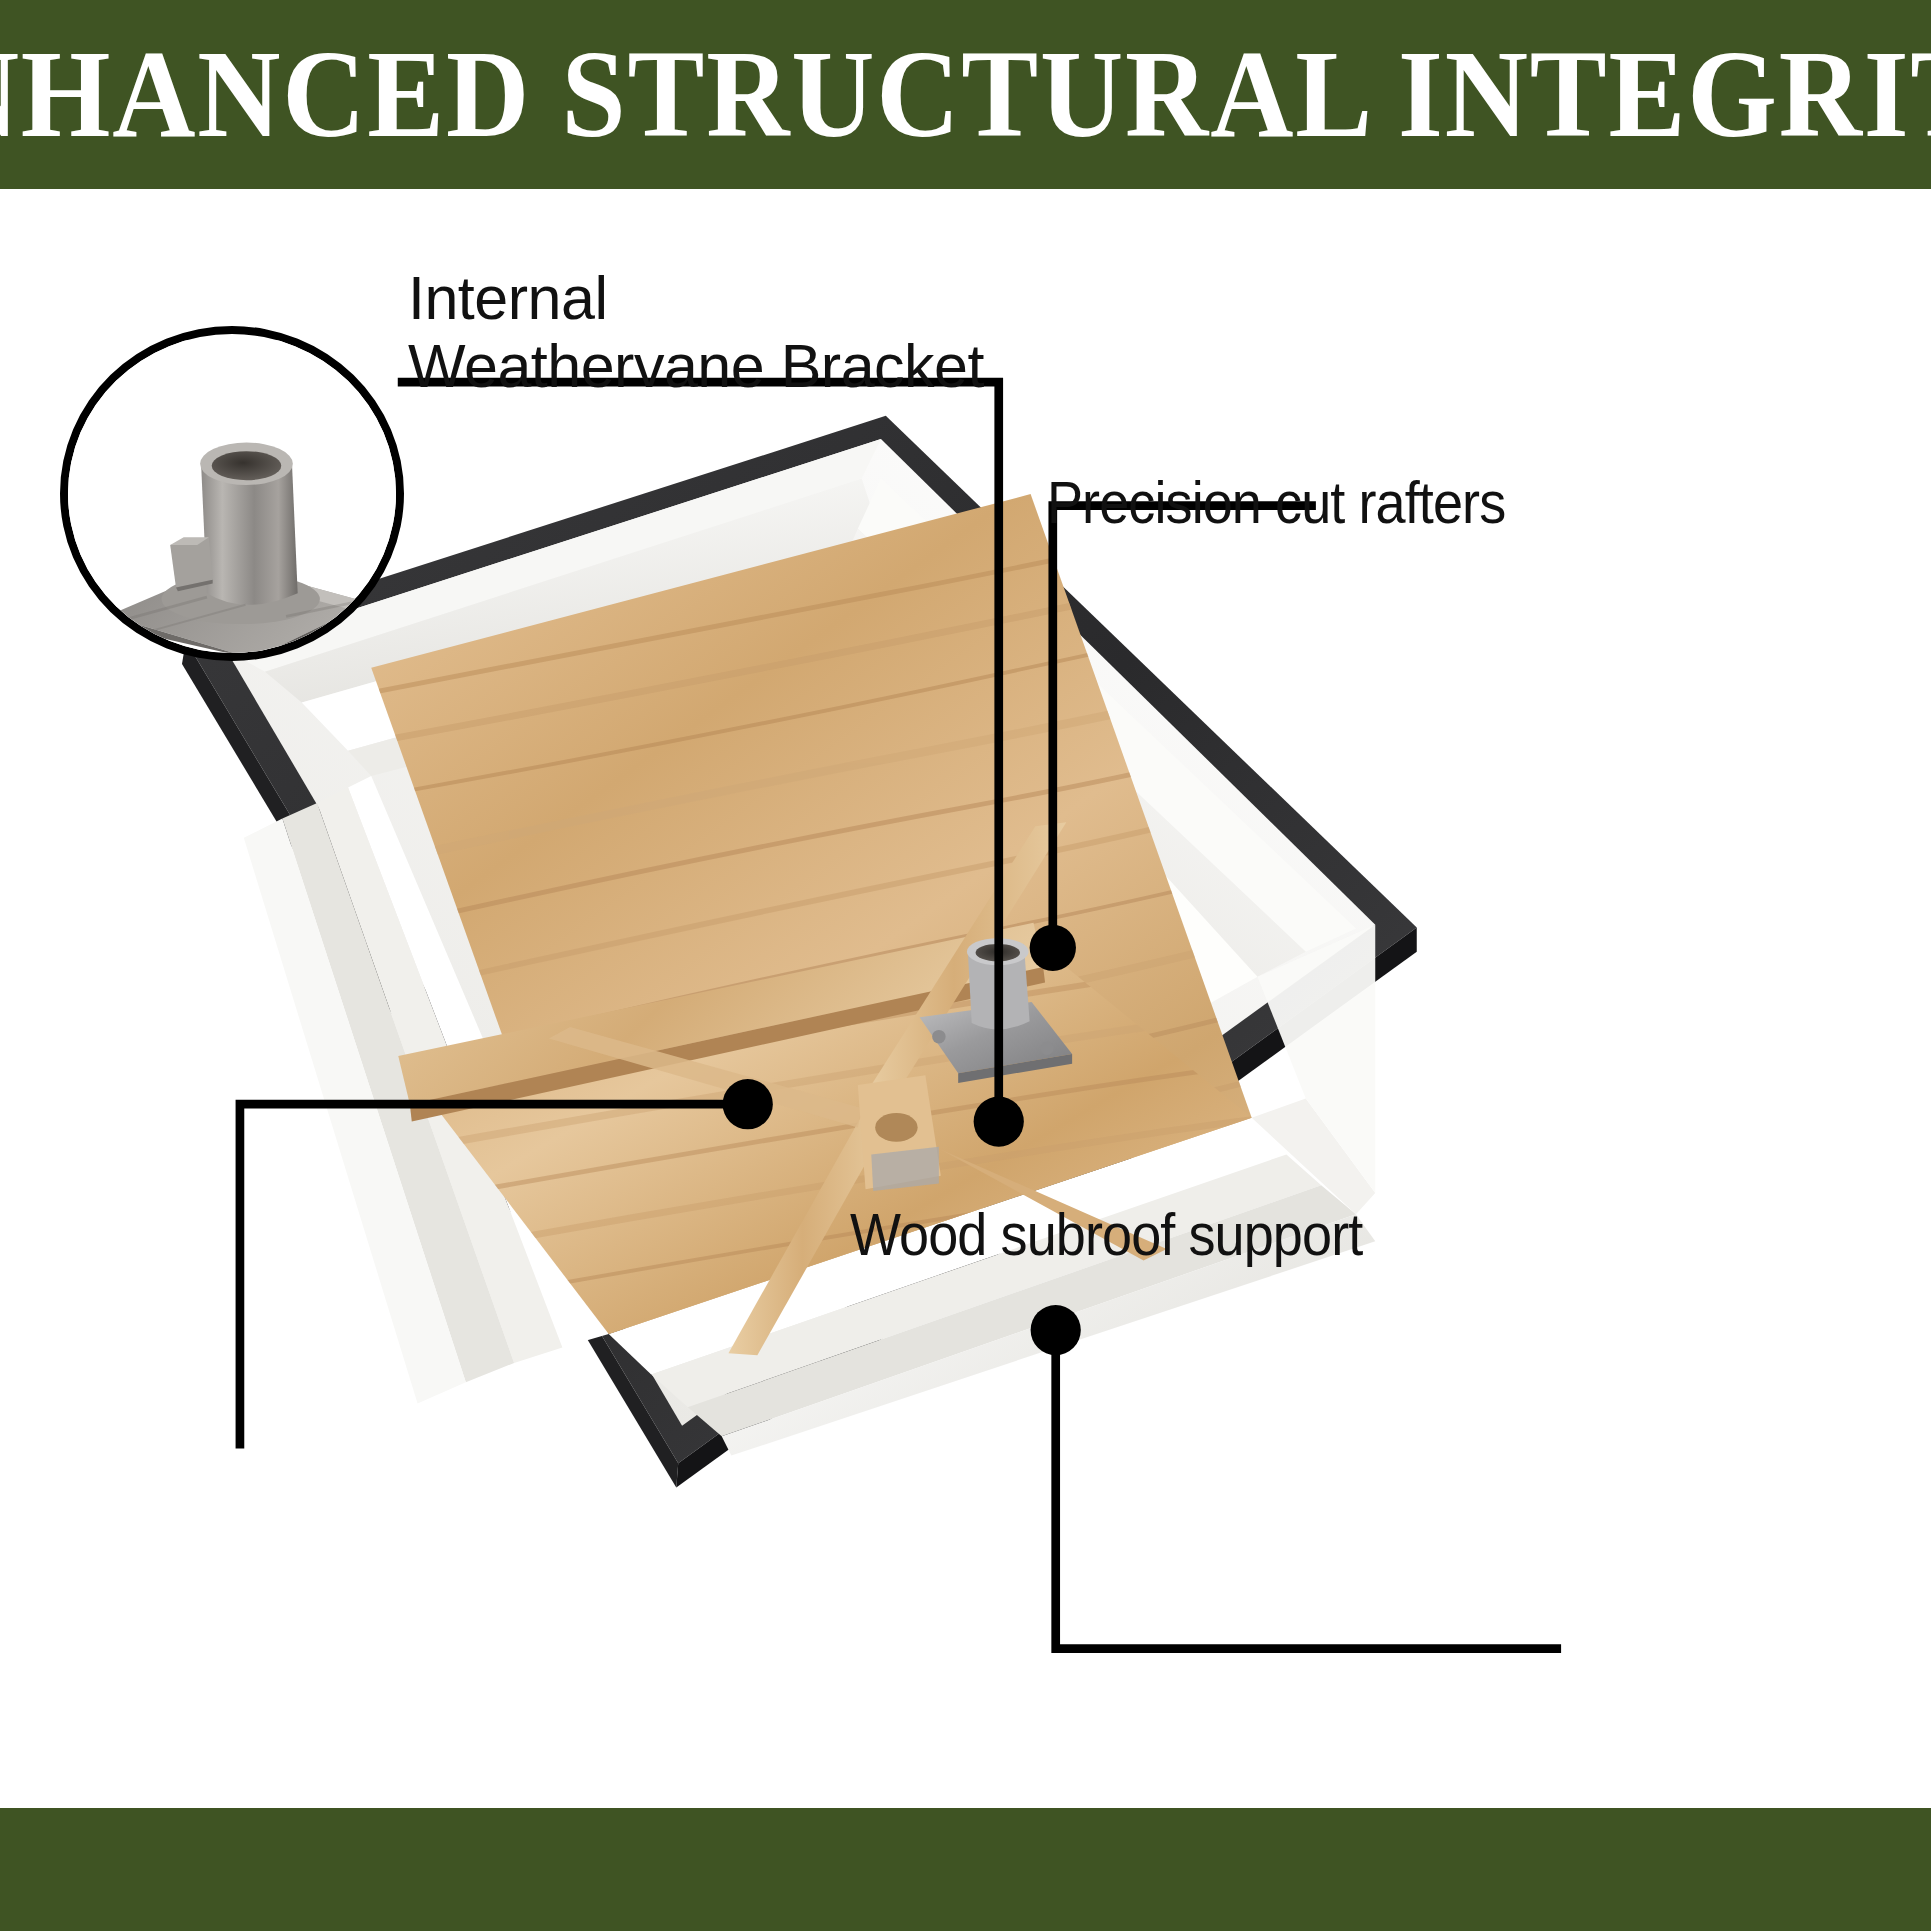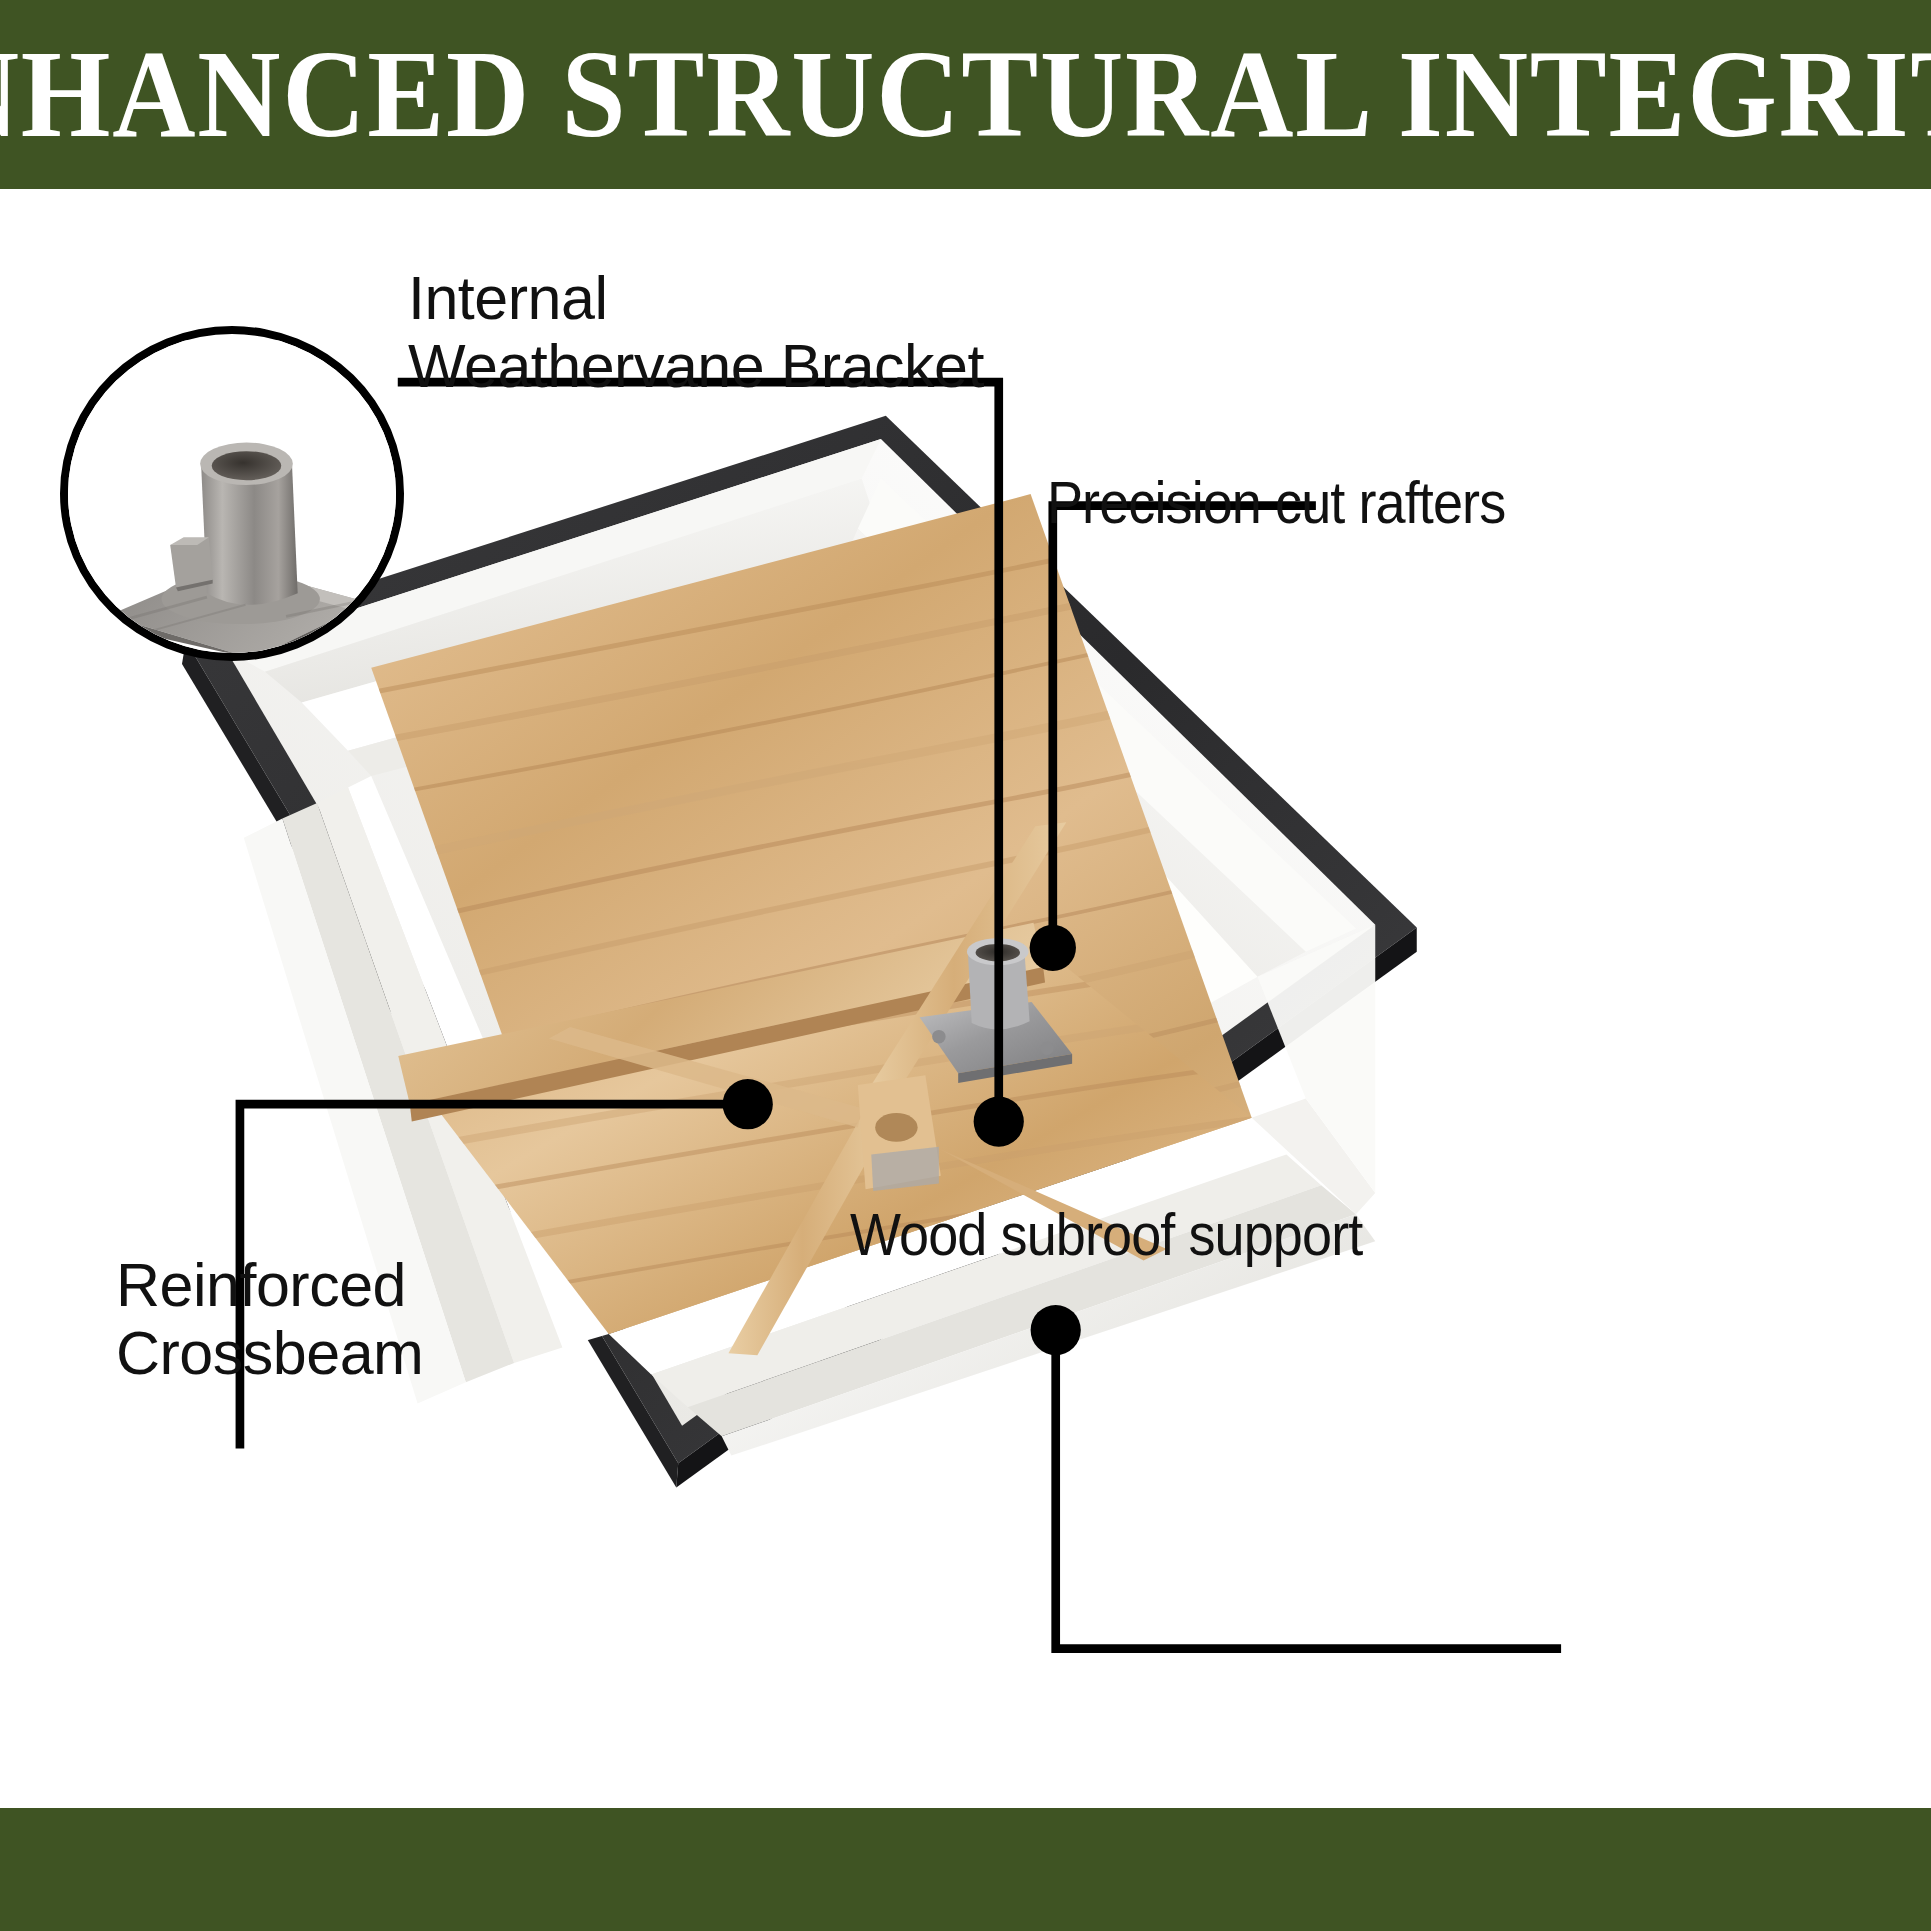--- a/index.html
+++ b/index.html
@@ -210,22 +210,20 @@
       <circle cx="1078" cy="786" r="24" fill="#000"></circle>
       <circle cx="762" cy="948" r="26" fill="#000"></circle>
       <circle cx="1081" cy="1182" r="26" fill="#000"></circle>
     </svg>
 
     <div class="callout-text" id="label-bracket">Internal
 Weathervane Bracket</div>
 
     <div class="callout-text" id="label-rafters">Precision cut rafters</div>
 
-    <div class="callout-text" id="label-crossbeam">Reinforced
-Crossbeam</div>
 
     <div class="callout-text" id="label-subroof">Wood subroof support</div>
 
     <div id="inset-circle">
       <svg id="inset-photo" viewBox="0 0 352 330">
         <defs>
           <linearGradient id="iMetalTube" x1="0" y1="0" x2="1" y2="0">
             <stop offset="0" stop-color="#8E8B88"></stop>
             <stop offset="0.22" stop-color="#B9B6B2"></stop>
             <stop offset="0.55" stop-color="#8C8986"></stop>

